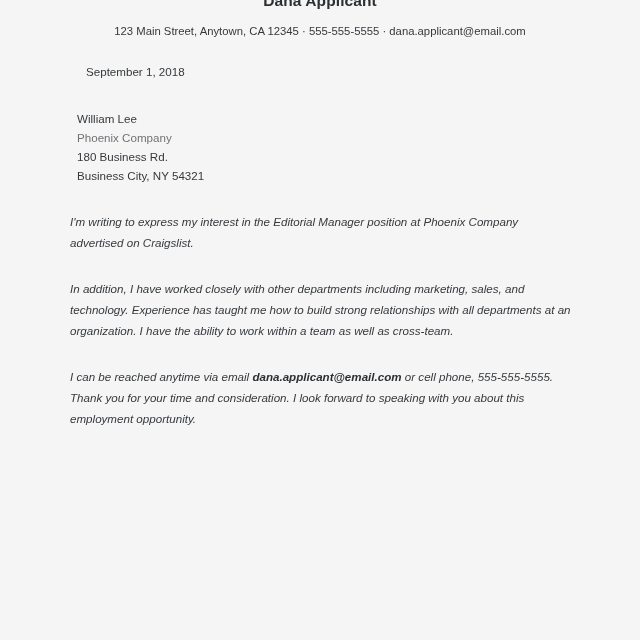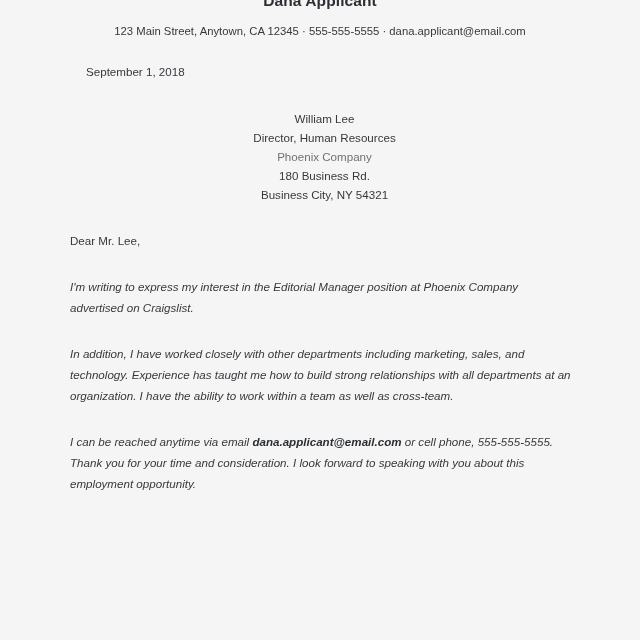--- a/index.html
+++ b/index.html
@@ -56,21 +56,20 @@
     font-size: 11.6px;
     line-height: 21px;
   }
 
   .date-line {
     margin: 0 0 27px 16px;
   }
 
   .recipient-block {
     margin: 0 0 26px 7px;
-    text-align: center;
   }
   .recipient-block .addr-line {
     display: block;
     line-height: 19px;
   }
   .addr-line.muted {
     color: #6f7276;
   }
 
   .salutation {
@@ -96,27 +95,25 @@
     <div class="applicant-name">Dana Applicant</div>
     <div class="contact-line">123 Main Street, Anytown, CA 12345 · 555-555-5555 · dana.applicant@email.com</div>
   </header>
 
   <div class="letter-body">
 
     <div class="date-line">September 1, 2018</div>
 
     <div class="recipient-block">
       <span class="addr-line">William Lee</span>
-      <span class="addr-line">Director, Human Resources</span>
       <span class="addr-line muted">Phoenix Company</span>
       <span class="addr-line">180 Business Rd.</span>
       <span class="addr-line">Business City, NY 54321</span>
     </div>
 
-    <div class="salutation">Dear Mr. Lee,</div>
 
     <p class="para">I'm writing to express my interest in the Editorial Manager position at Phoenix Company advertised on Craigslist.</p>
 
 
 
     <p class="para">In addition, I have worked closely with other departments including marketing, sales, and technology. Experience has taught me how to build strong relationships with all departments at an organization. I have the ability to work within a team as well as cross-team.</p>
 
 
     <p class="para">
       <span>I can be reached anytime via email </span><span class="email-strong">dana.applicant@email.com</span><span> or cell phone, 555-555-5555. Thank you for your time and consideration. I look forward to speaking with you about this employment opportunity.</span>

